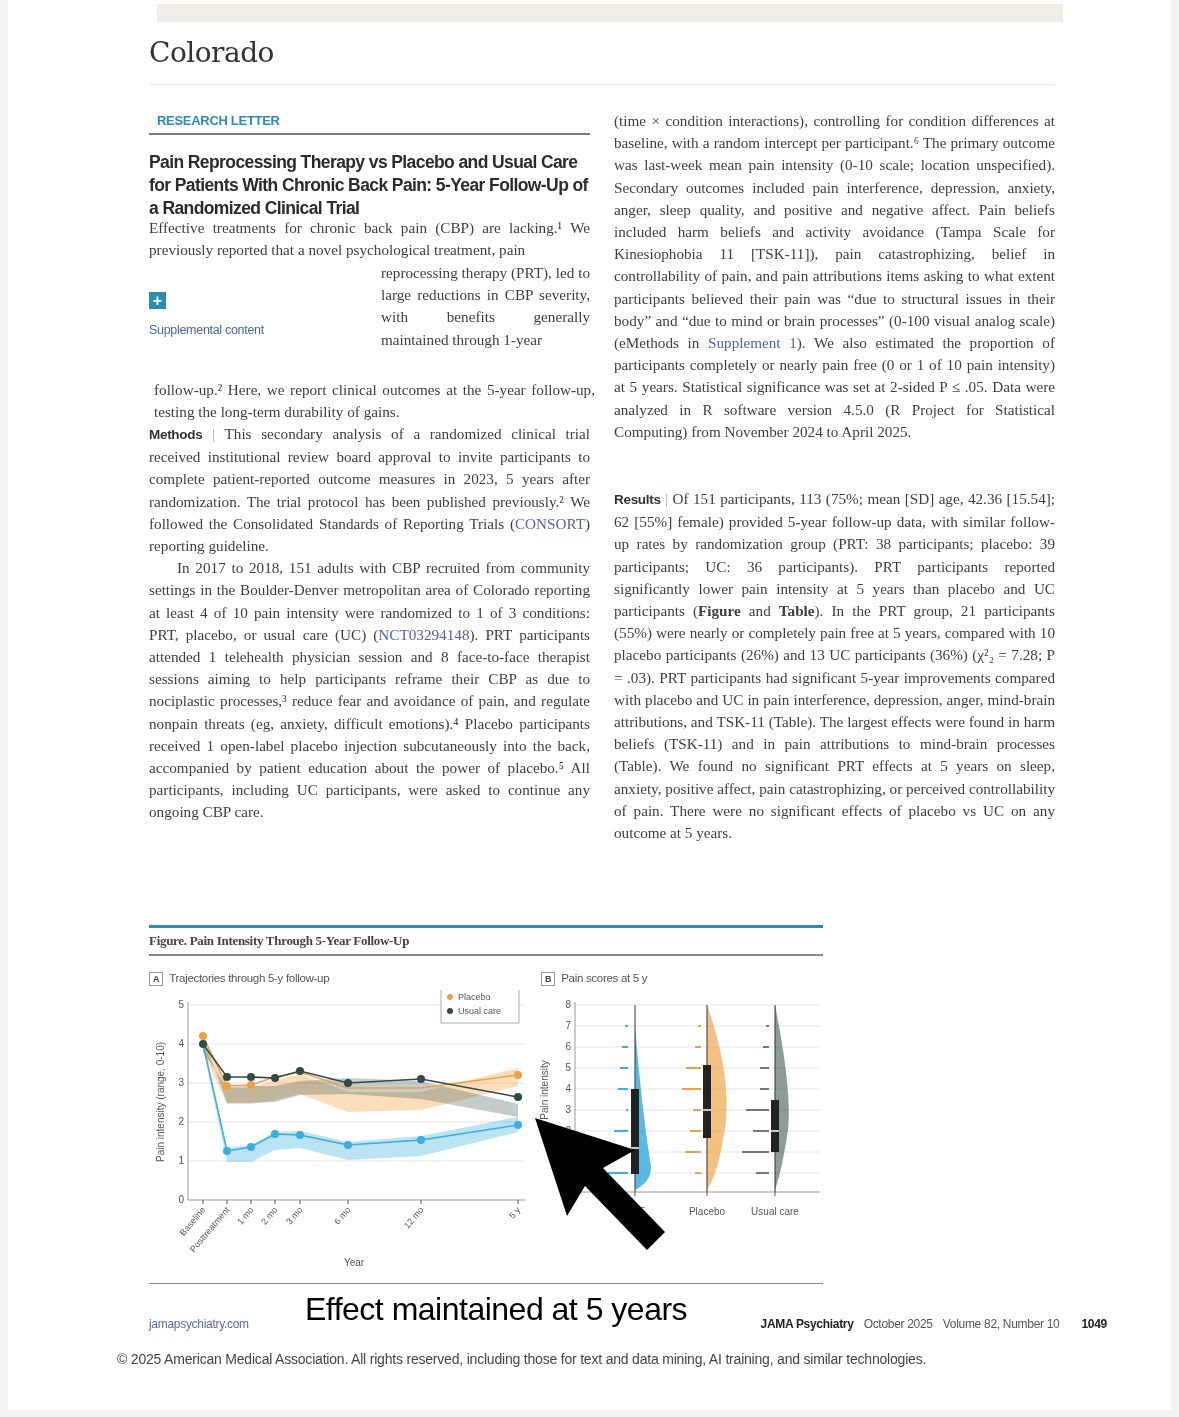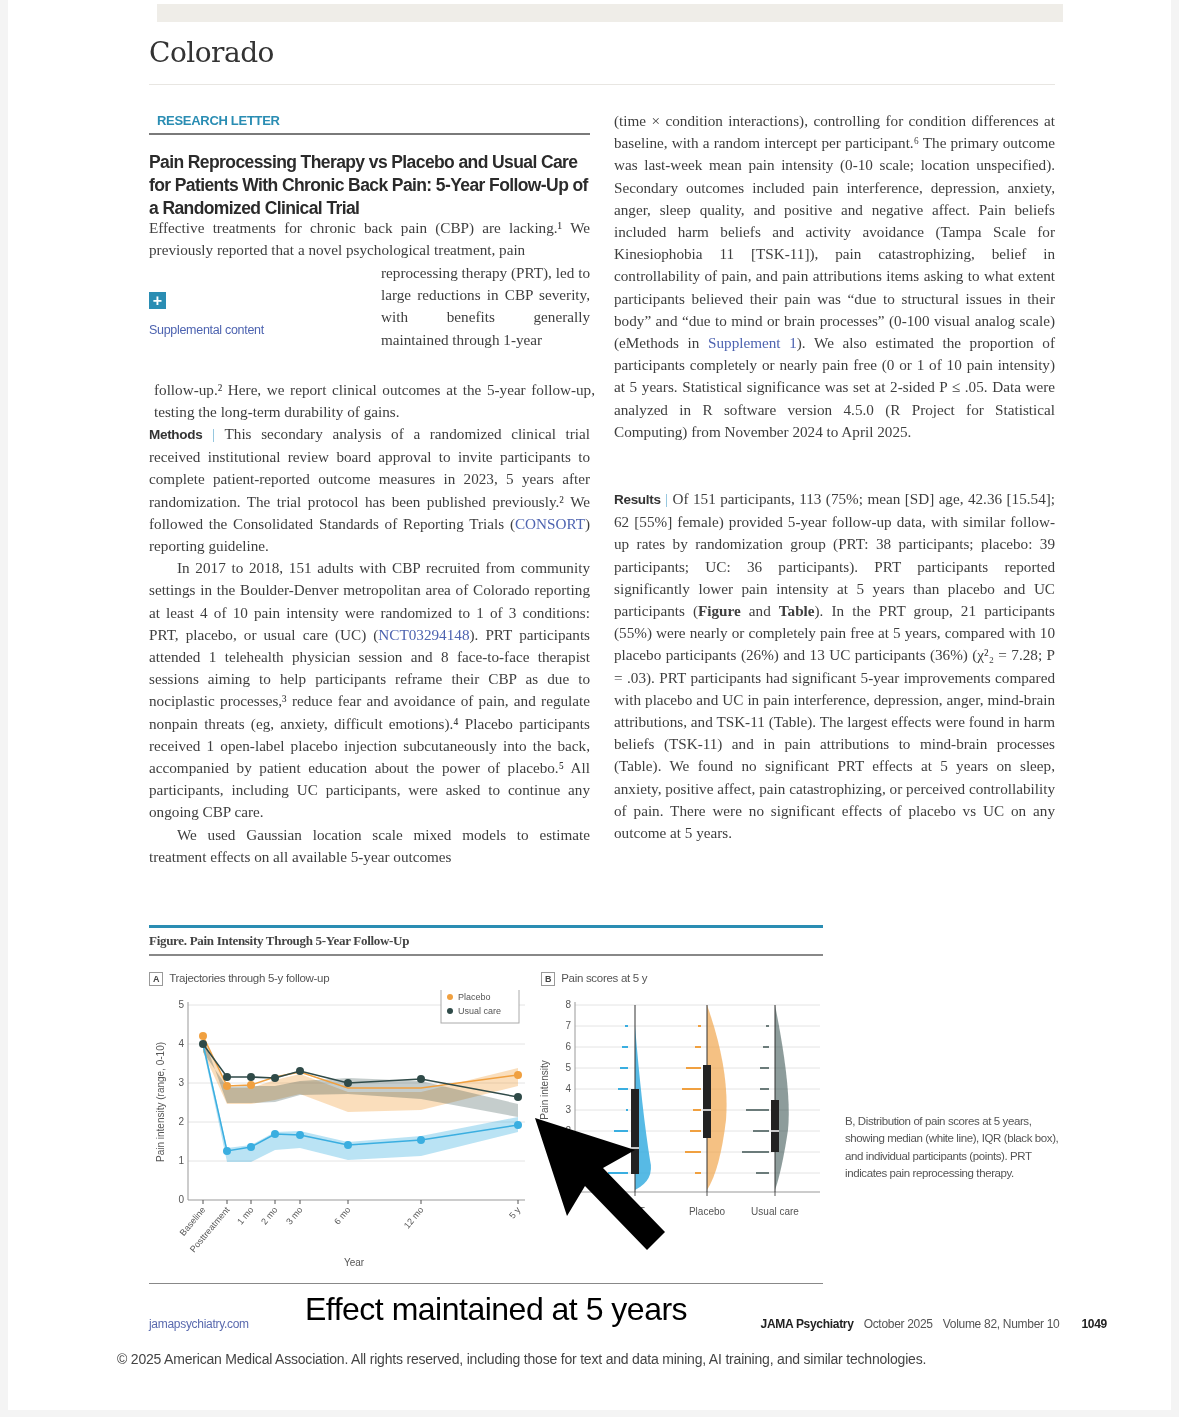--- a/index.html
+++ b/index.html
@@ -57,21 +57,20 @@
 <div class="col" style="left:381px;top:262px;width:209px;">
   <p>reprocessing therapy (PRT), led to large reductions in CBP severity, with benefits generally maintained through 1-year</p>
 </div>
 <div class="col" style="left:154px;top:351px;width:441px;margin-top:28px;">
   <p>follow-up.² Here, we report clinical outcomes at the 5-year follow-up, testing the long-term durability of gains.</p>
 </div>
 
 <div class="col" style="left:149px;top:423px;width:441px;">
   <p><span class="runin">Methods</span><span class="bar"> | </span><span>This secondary analysis of a randomized clinical trial received institutional review board approval to invite participants to complete patient-reported outcome measures in 2023, 5 years after randomization. The trial protocol has been published previously.² We followed the Consolidated Standards of Reporting Trials (</span><span class="link">CONSORT</span><span>) reporting guideline.</span></p>
   <p class="indent"><span>In 2017 to 2018, 151 adults with CBP recruited from community settings in the Boulder-Denver metropolitan area of Colorado reporting at least 4 of 10 pain intensity were randomized to 1 of 3 conditions: PRT, placebo, or usual care (UC) (</span><span class="link">NCT03294148</span><span>). PRT participants attended 1 telehealth physician session and 8 face-to-face therapist sessions aiming to help participants reframe their CBP as due to nociplastic processes,³ reduce fear and avoidance of pain, and regulate nonpain threats (eg, anxiety, difficult emotions).⁴ Placebo participants received 1 open-label placebo injection subcutaneously into the back, accompanied by patient education about the power of placebo.⁵ All participants, including UC participants, were asked to continue any ongoing CBP care.</span></p>
-  <p class="indent">We used Gaussian location scale mixed models to estimate treatment effects on all available 5-year outcomes</p>
 </div>
 
 <div class="col" style="left:614px;top:110px;width:441px;">
   <p><span>(time × condition interactions), controlling for condition differences at baseline, with a random intercept per participant.⁶ The primary outcome was last-week mean pain intensity (0-10 scale; location unspecified). Secondary outcomes included pain interference, depression, anxiety, anger, sleep quality, and positive and negative affect. Pain beliefs included harm beliefs and activity avoidance (Tampa Scale for Kinesiophobia 11 [TSK-11]), pain catastrophizing, belief in controllability of pain, and pain attributions items asking to what extent participants believed their pain was “due to structural issues in their body” and “due to mind or brain processes” (0-100 visual analog scale) (eMethods in </span><span class="link">Supplement 1</span><span>). We also estimated the proportion of participants completely or nearly pain free (0 or 1 of 10 pain intensity) at 5 years. Statistical significance was set at 2-sided P ≤ .05. Data were analyzed in R software version 4.5.0 (R Project for Statistical Computing) from November 2024 to April 2025.</span></p>
 </div>
 <div class="col" style="left:614px;top:488px;width:441px;">
   <p><span class="runin">Results</span><span class="bar"> | </span><span>Of 151 participants, 113 (75%; mean [SD] age, 42.36 [15.54]; 62 [55%] female) provided 5-year follow-up data, with similar follow-up rates by randomization group (PRT: 38 participants; placebo: 39 participants; UC: 36 participants). PRT participants reported significantly lower pain intensity at 5 years than placebo and UC participants (</span><b>Figure</b><span> and </span><b>Table</b><span>). In the PRT group, 21 participants (55%) were nearly or completely pain free at 5 years, compared with 10 placebo participants (26%) and 13 UC participants (36%) (χ²₂ = 7.28; P = .03). PRT participants had significant 5-year improvements compared with placebo and UC in pain interference, depression, anger, mind-brain attributions, and TSK-11 (Table). The largest effects were found in harm beliefs (TSK-11) and in pain attributions to mind-brain processes (Table). We found no significant PRT effects at 5 years on sleep, anxiety, positive affect, pain catastrophizing, or perceived controllability of pain. There were no significant effects of placebo vs UC on any outcome at 5 years.</span></p>
 </div>
 
 <div class="fig-rule-top"></div>
@@ -249,21 +248,20 @@
       <text x="177" y="225">Placebo</text>
       <text x="245" y="225">Usual care</text>
     </g>
 </svg>
 
 <svg style="position:absolute;left:525px;top:1110px;" width="160" height="150">
   <polygon points="10,8 110,40 78,58 140,122 122,140 60,76 42,106" fill="#000"></polygon>
 </svg>
 
 <div class="caption">
-  <p>B, Distribution of pain scores at 5 years, showing median (white line), IQR (black box), and individual participants (points). PRT indicates pain reprocessing therapy.</p>
 </div>
 
 <div class="fig-rule-bottom"></div>
 <div class="annot">Effect maintained at 5 years</div>
 
 <div class="footer-left">jamapsychiatry.com</div>
 <div class="footer-right">
   <b>JAMA Psychiatry</b><span>October 2025</span><span>Volume 82, Number 10</span><span style="margin-left:22px;font-weight:bold;color:#222;">1049</span>
 </div>
 <div class="copyright">© 2025 American Medical Association. All rights reserved, including those for text and data mining, AI training, and similar technologies.</div>

